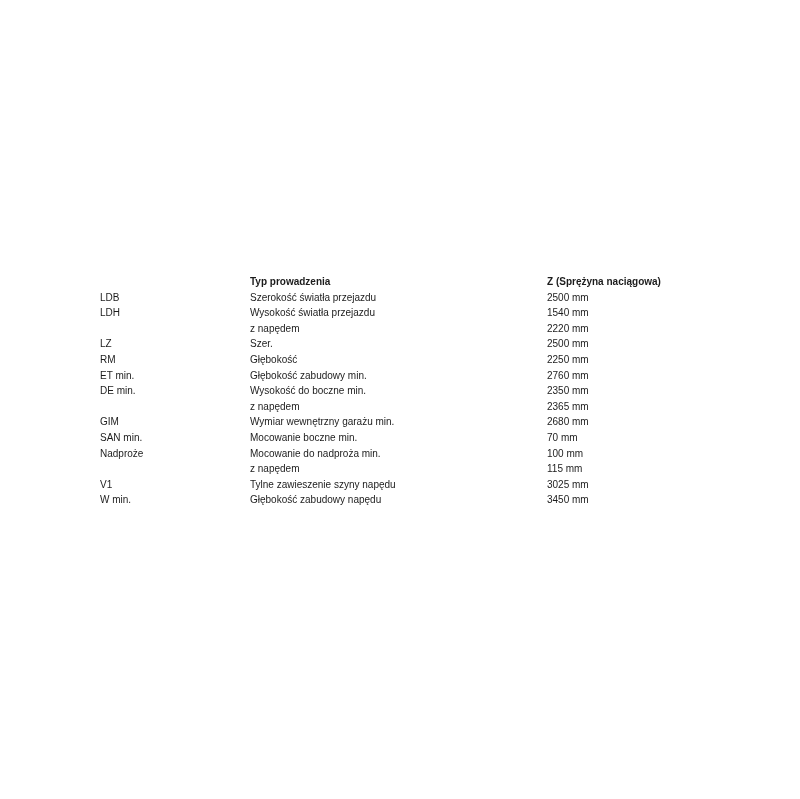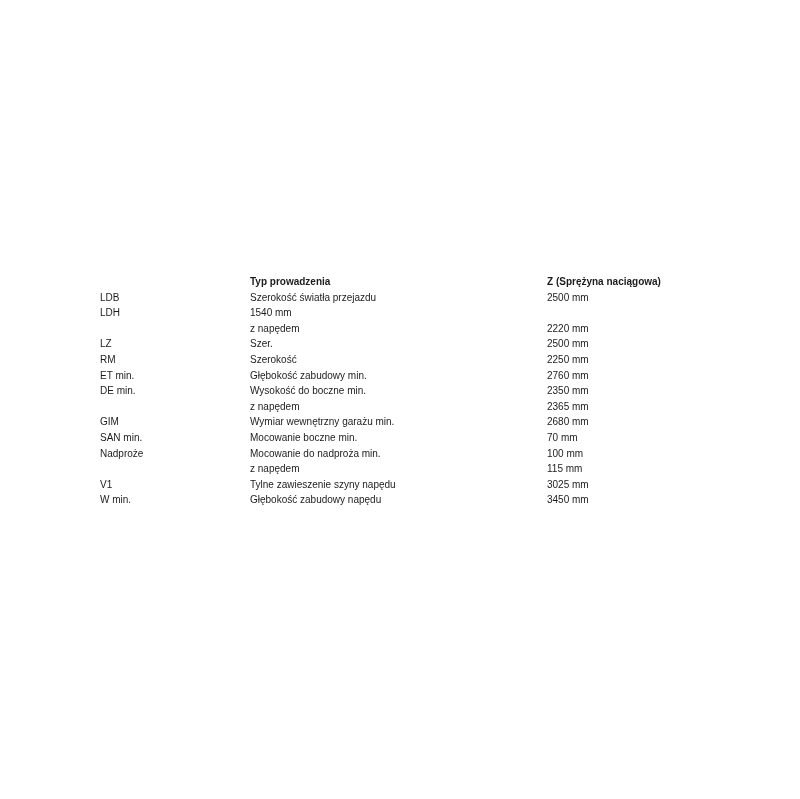--- a/index.html
+++ b/index.html
@@ -47,38 +47,39 @@
   </div>
   <div id="rows-container">
   <div class="row">
     <div class="cell">LDB</div>
     <div class="cell">Szerokość światła przejazdu</div>
     <div class="cell">2500 mm</div>
   </div>
 
   <div class="row">
     <div class="cell">LDH</div>
+    <div class="cell">Wysokość światła przejazdu</div>
     <div class="cell">1540 mm</div>
   </div>
 
   <div class="row">
     <div class="cell"></div>
     <div class="cell">z napędem</div>
     <div class="cell">2220 mm</div>
   </div>
 
   <div class="row">
     <div class="cell">LZ</div>
     <div class="cell">Szer.</div>
     <div class="cell">2500 mm</div>
   </div>
 
   <div class="row">
     <div class="cell">RM</div>
-    <div class="cell">Szerokość</div>
+    <div class="cell">Głębokość</div>
     <div class="cell">2250 mm</div>
   </div>
 
   <div class="row">
     <div class="cell">ET min.</div>
     <div class="cell">Głębokość zabudowy min.</div>
     <div class="cell">2760 mm</div>
   </div>
 
   <div class="row">

